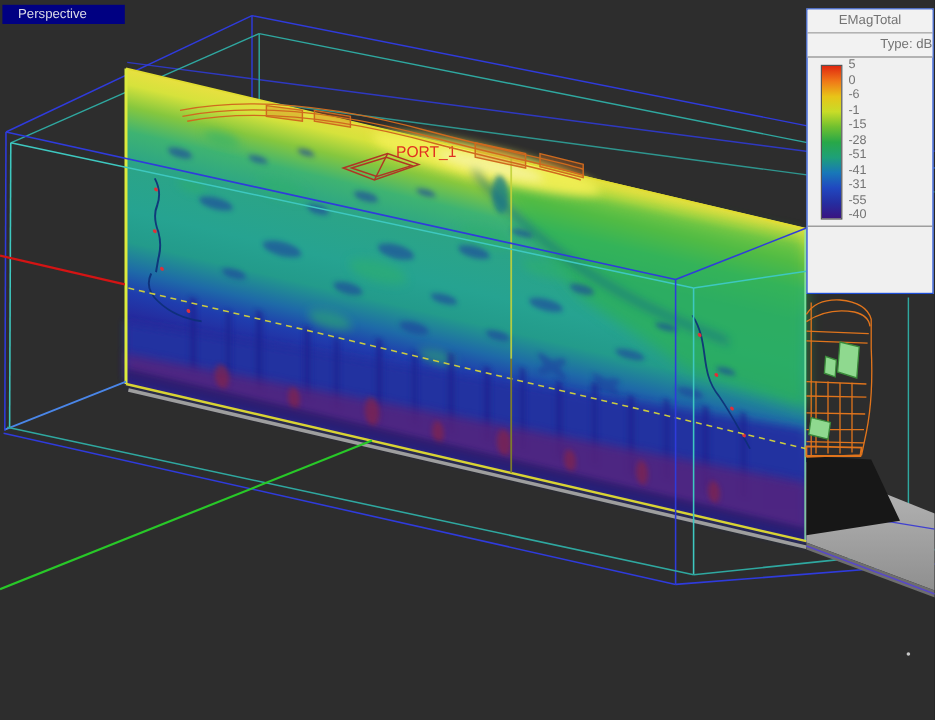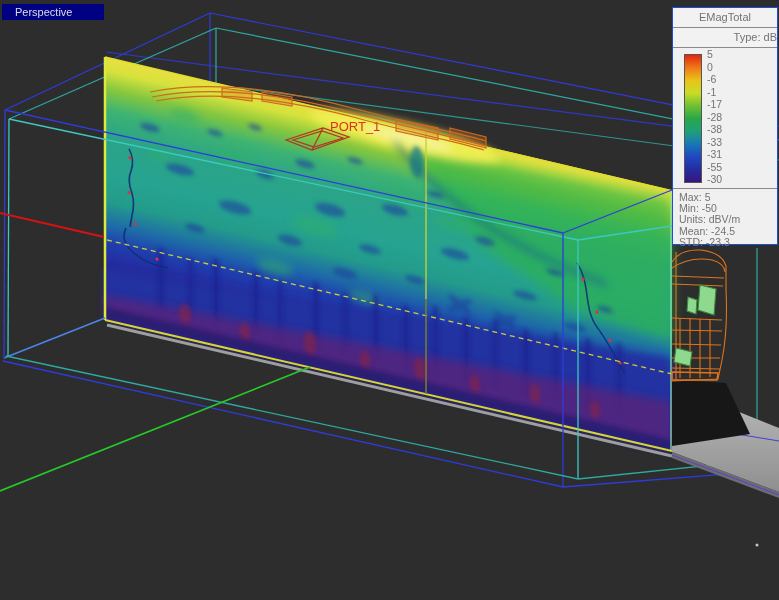--- a/index.html
+++ b/index.html
@@ -264,31 +264,24 @@
 <div class="legend">
   <div class="row title-row">EMagTotal</div>
   <div class="row type-row">Type: dB</div>
   <div class="scale-row">
     <div class="colorbar" style="background: linear-gradient(rgb(224, 40, 16), rgb(240, 120, 24), rgb(232, 196, 24), rgb(200, 220, 40), rgb(112, 192, 48), rgb(40, 168, 72), rgb(30, 160, 120), rgb(24, 120, 184), rgb(32, 72, 192), rgb(37, 45, 160), rgb(58, 19, 128));"></div>
     <div class="scale-labels">
       <div>5</div>
       <div>0</div>
       <div>-6</div>
       <div>-1</div>
-      <div>-17</div>
+      <div>-15</div>
       <div>-28</div>
-      <div>-38</div>
-      <div>-33</div>
+      <div>-51</div>
+      <div>-41</div>
       <div>-31</div>
       <div>-55</div>
-      <div>-30</div>
+      <div>-40</div>
     </div>
   </div>
-  <div class="stats">
-    <div>Max: 5</div>
-    <div>Min: -50</div>
-    <div>Units: dBV/m</div>
-    <div>Mean: -24.5</div>
-    <div>STD: -23.3</div>
-  </div>
 </div>
 
 </div>
 
 </body></html>

